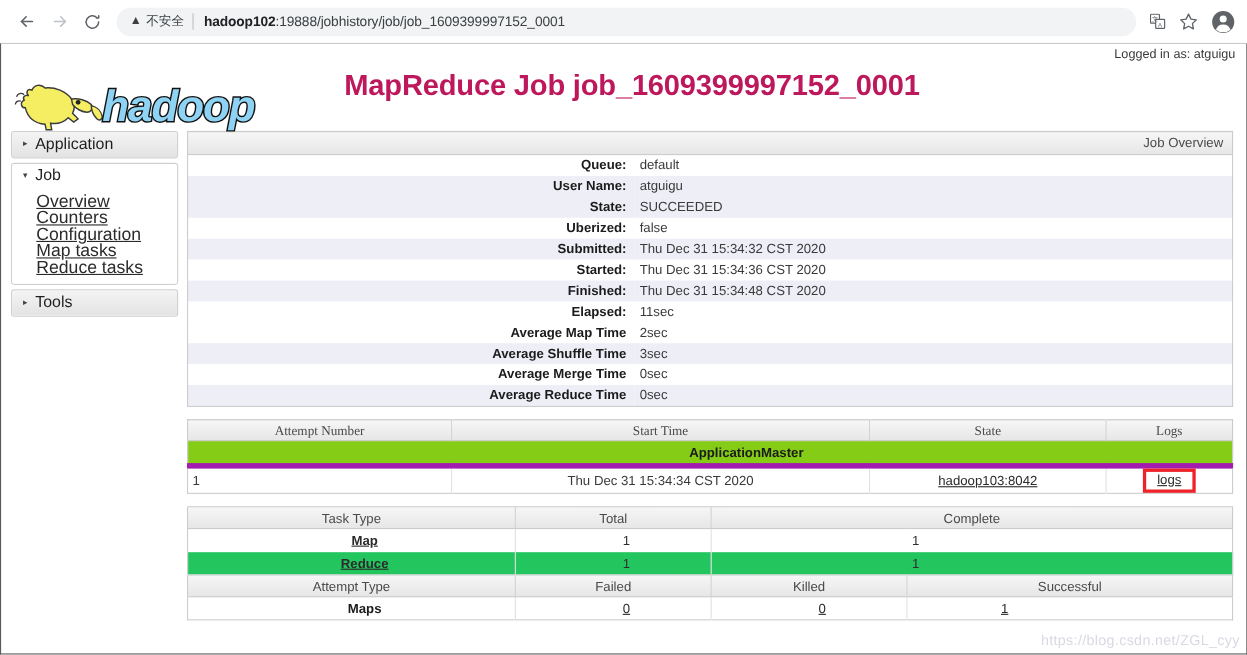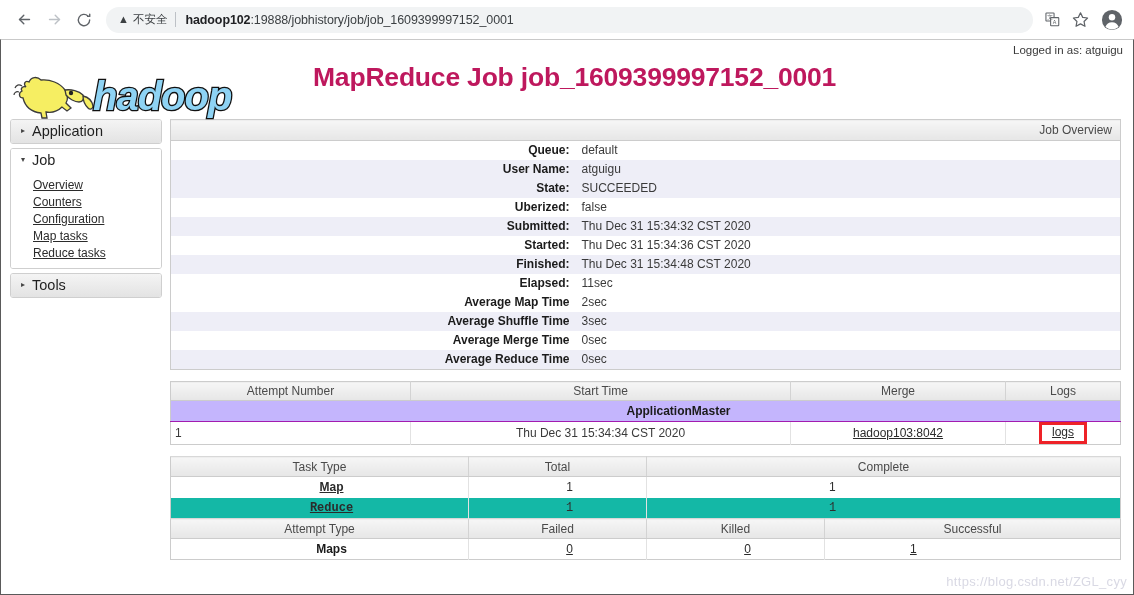--- a/index.html
+++ b/index.html
@@ -125,21 +125,21 @@
   }
   .nav-head.open { background: #ffffff; }
   .caret { font-size: 8px; color: #444; line-height: 1; }
   .nav-list {
     list-style: none; margin: 0;
     padding: 4px 0 7px 22px;
     background: #ffffff;
   }
   .nav-list li { margin: 0; padding: 0; line-height: 15px; }
   .nav-list a {
-    font-size: 12px;
+    font-size: 16px;
     color: #2b2b2b;
     text-decoration: underline;
     cursor: pointer;
   }
 
   #content {
     flex: 1;
     margin: 0 12px 0 8px;
     padding-top: 0;
   }
@@ -183,32 +183,33 @@
     white-space: nowrap;
   }
 
   
   #am-table .am-title td {
     font-weight: 700;
     color: #1b1b1b;
     font-size: 12px;
     padding: 3px 0 3px 66px;
     height: 19px;
-    background: #c4b5fd;
-    border-bottom: 1px solid #a21caf;
+    background: #84cc16;
+    border-bottom: 5px solid #a21caf;
   }
   #am-table thead th {
     background: linear-gradient(to bottom, #f6f6f6 0%, #e6e6e6 100%);
     font-weight: 400;
     color: #4a4a4a;
     font-size: 12px;
     height: 19px;
     text-align: center;
     border-right: 1px solid #d3d3d3;
     border-bottom: 1px solid #cccccc;
+    font-family: Liberation Serif, serif;
   }
   #am-table thead th:last-child { border-right: none; }
   #am-table tbody td {
     height: 21px;
     background: #ffffff;
     text-align: center;
     color: #3a3a3a;
     border-right: 1px solid #e2e2e2;
   }
   #am-table tbody td:last-child { border-right: none; }
@@ -237,21 +238,21 @@
   }
   #task-table th.hrow:last-child { border-right: none; }
   #task-table td {
     height: 21px;
     text-align: center;
     color: #2f2f2f;
     border-right: 1px solid #e2e2e2;
     padding-left: 24px;
   }
   #task-table td:last-child { border-right: none; }
-  #task-table tr.alt td { background: #14b8a6; font-family: Liberation Mono, monospace; }
+  #task-table tr.alt td { background: #22c55e; }
   #task-table td.bold-link { font-weight: 700; }
   #task-table td.bold-plain { font-weight: 700; color: #1b1b1b; }
 
   
   #watermark {
     position: absolute;
     right: 6px; bottom: 5px;
     font-size: 13px;
     color: #d9d9e4;
     letter-spacing: 0.3px;
@@ -437,21 +438,21 @@
       <table class="dt" id="am-table">
         <tbody>
             <tr class="am-title">
           <td colspan="4">ApplicationMaster</td>
         </tr>
         </tbody>
           <thead>
           <tr>
             <th style="width:240px">Attempt Number</th>
             <th style="width:380px">Start Time</th>
-            <th style="width:215px">Merge</th>
+            <th style="width:215px">State</th>
             <th>Logs</th>
           </tr>
         </thead>
         <tbody>
           <tr>
             <td class="left">1</td>
             <td>Thu Dec 31 15:34:34 CST 2020</td>
             <td>
               <a class="tlink">hadoop103:8042</a>
             </td>

